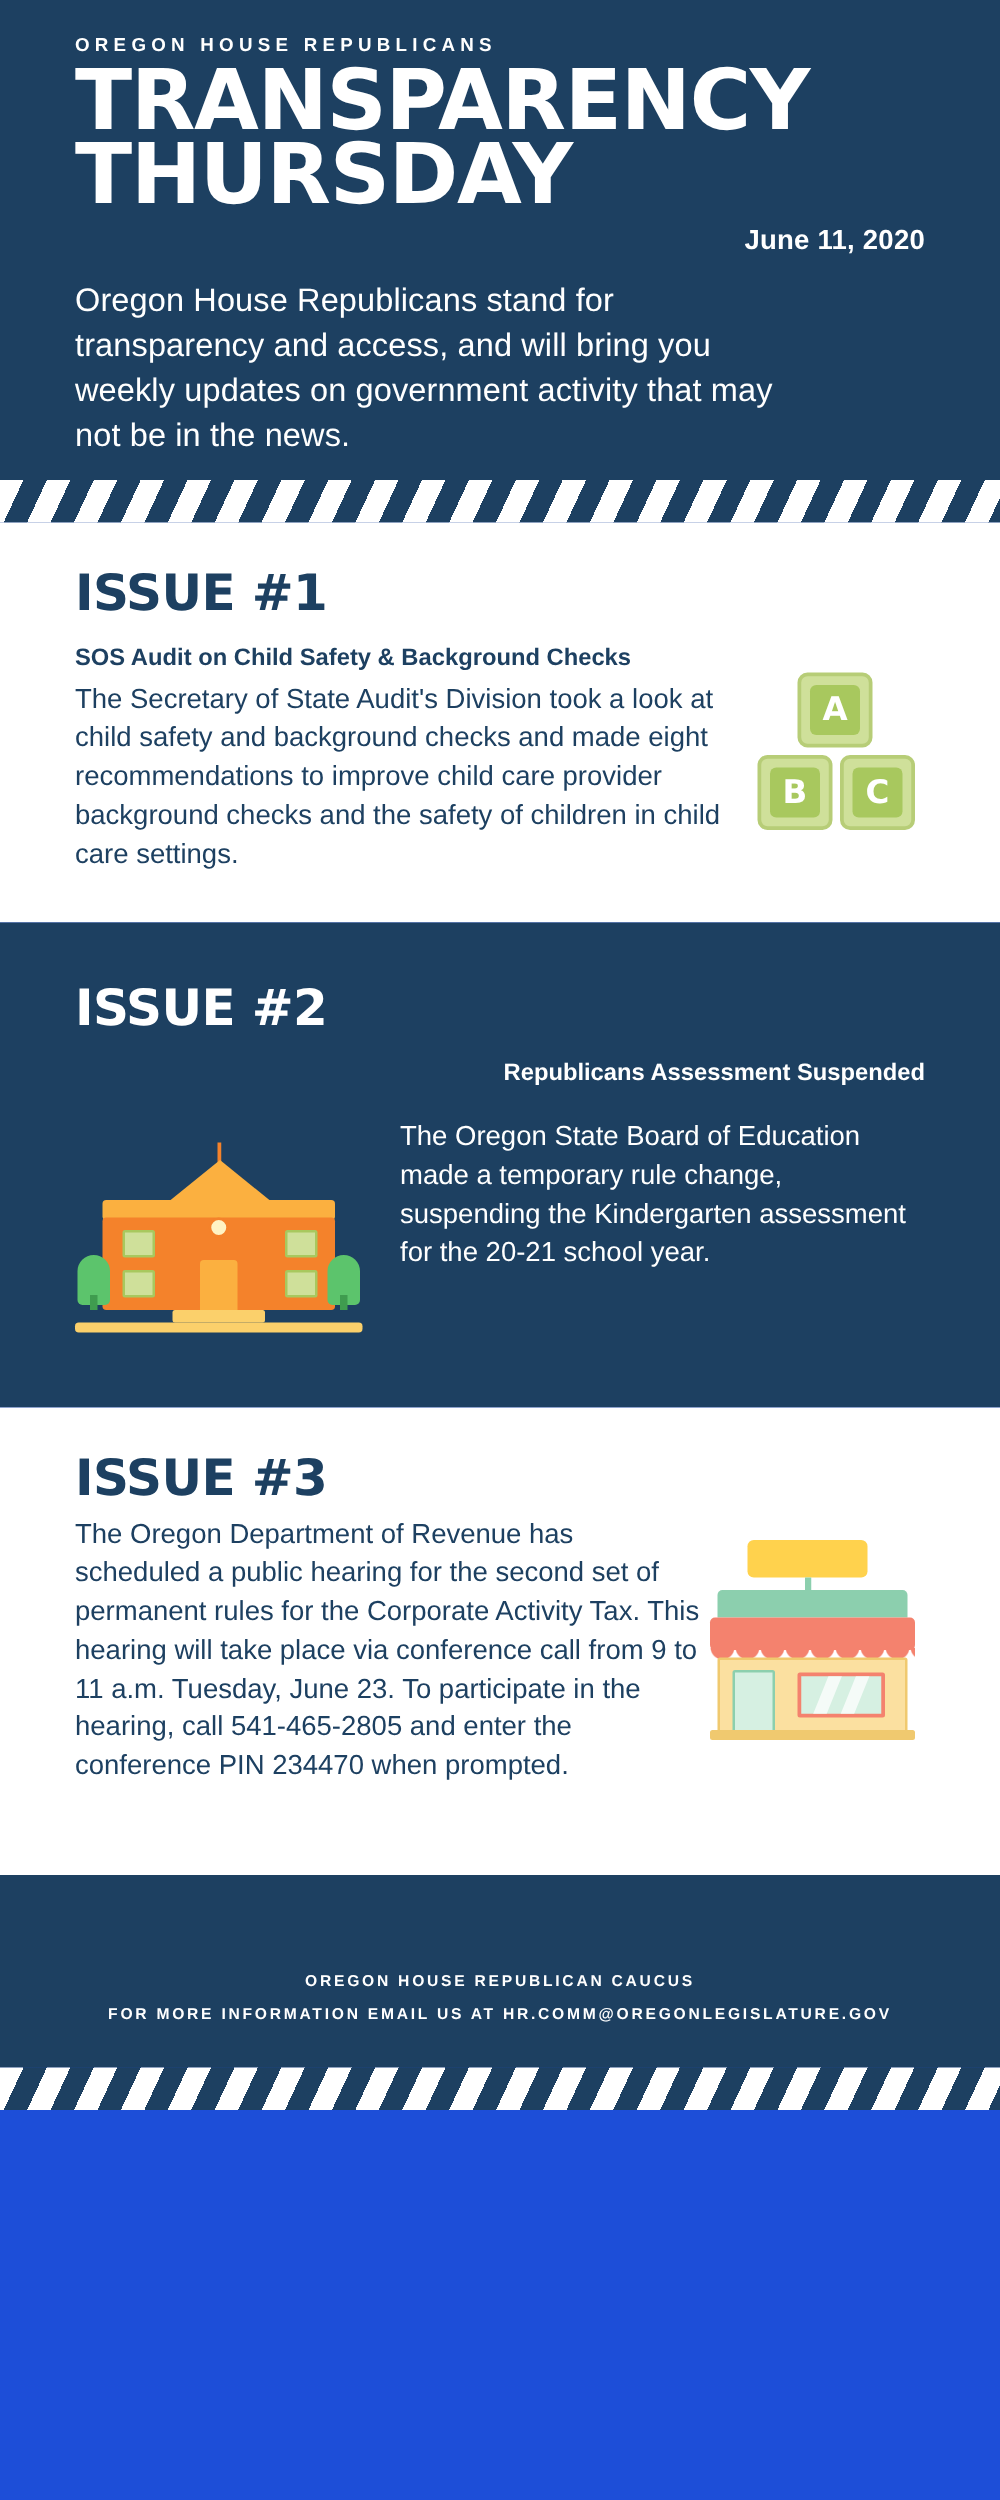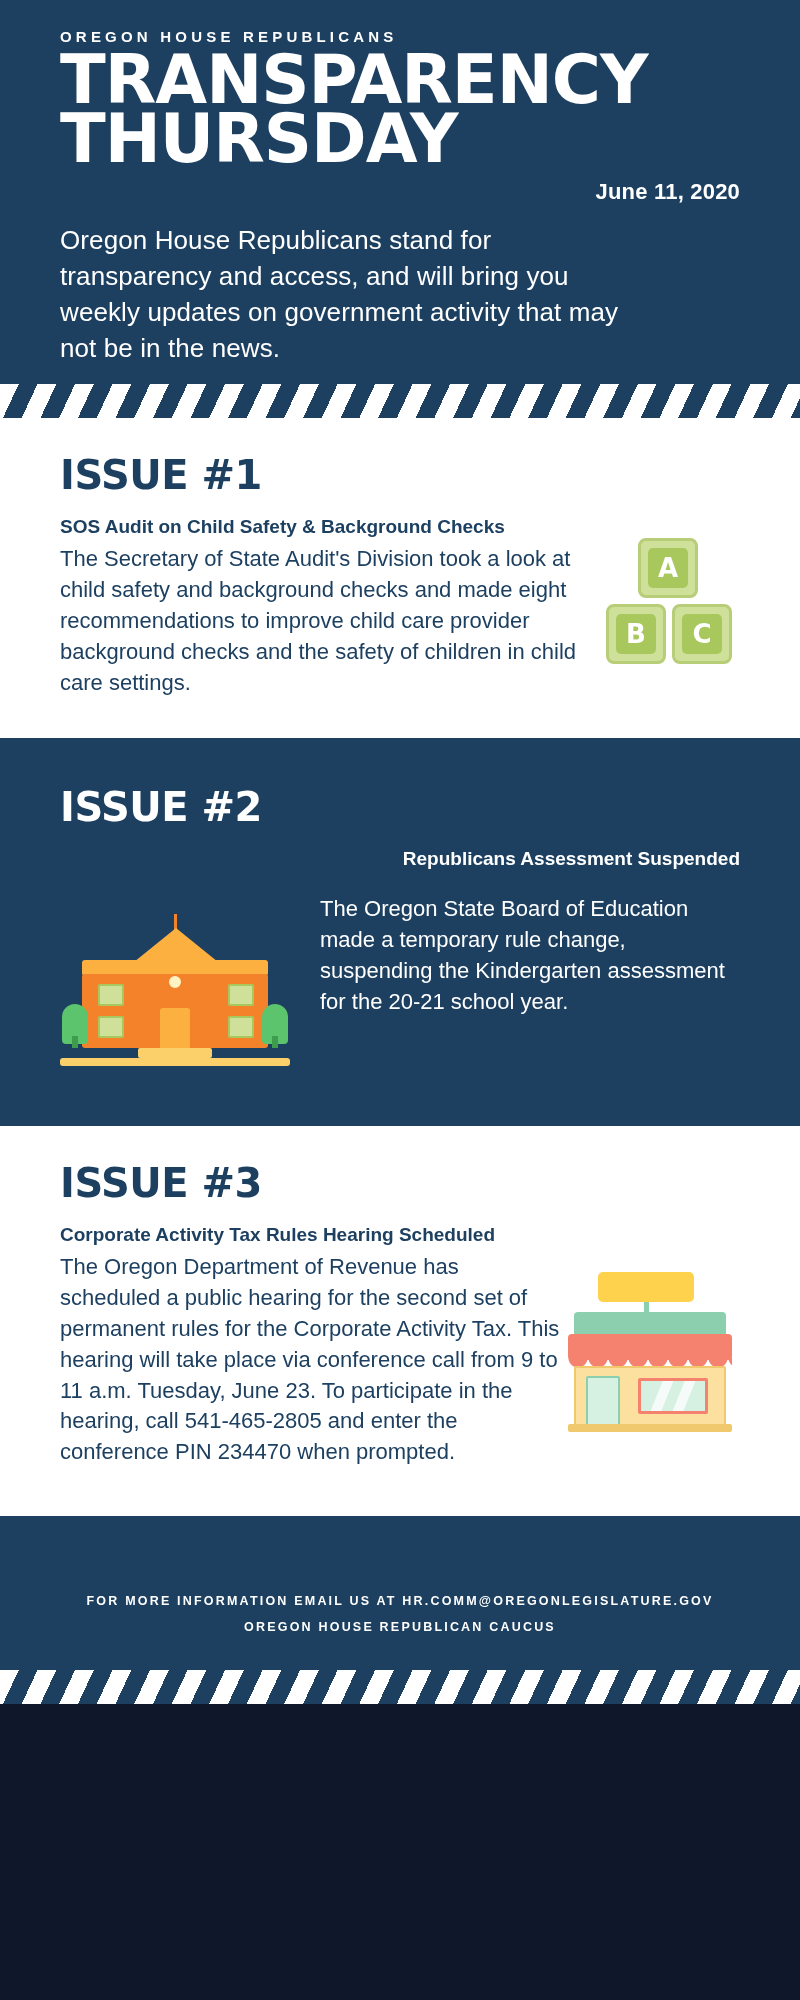--- a/index.html
+++ b/index.html
@@ -5,21 +5,21 @@
   * { box-sizing: border-box; margin: 0; padding: 0; }
   html, body {
     width: 800px;
     background: #ffffff;
     font-family: "Liberation Sans", sans-serif;
   }
   .page {
     position: relative;
     width: 800px;
     min-height: 2000px;
-    background: #0f172a;
+    background: #1d4ed8;
     overflow: hidden;
   }
 
   
   .header {
     background: #1d4061;
     padding: 28px 60px 18px 60px;
   }
   .eyebrow {
     color: #ffffff;
@@ -313,23 +313,22 @@
           <div class="trunk k2"></div>
           <div class="ground"></div>
         </div>
       </div>
       <div class="col-text text-w-2" style="margin-left:30px;">
         <div class="issue-body" style="margin-top:16px;">The Oregon State Board of Education made a temporary rule change, suspending the Kindergarten assessment for the 20-21 school year.</div>
       </div>
     </div>
   </div>
 
-  <div class="section light" style="padding-bottom:48px;">
+  <div class="section light" style="padding-bottom:72px;">
     <div class="issue-label">ISSUE #3</div>
-    <div class="issue-sub">Corporate Activity Tax Rules Hearing Scheduled</div>
     <div class="row">
       <div class="col-text text-w-3">
         <div class="issue-body">The Oregon Department of Revenue has scheduled a public hearing for the second set of permanent rules for the Corporate Activity Tax. This hearing will take place via conference call from 9 to 11 a.m. Tuesday, June 23. To participate in the hearing, call 541-465-2805 and enter the conference PIN 234470 when prompted.</div>
       </div>
       <div class="col-art">
         <div class="shop">
           <div class="sign"></div>
           <div class="signpost"></div>
           <div class="top"></div>
           <div class="awning"></div>
@@ -340,18 +339,18 @@
             <div class="glint g1"></div>
             <div class="glint g2"></div>
           </div>
           <div class="base"></div>
         </div>
       </div>
     </div>
   </div>
 
   <div class="footer">
+    <div class="footer-line">OREGON HOUSE REPUBLICAN CAUCUS</div>
     <div class="footer-line">FOR MORE INFORMATION EMAIL US AT HR.COMM@OREGONLEGISLATURE.GOV</div>
-    <div class="footer-line">OREGON HOUSE REPUBLICAN CAUCUS</div>
   </div>
   <div class="stripes"></div>
 
 </div>
 
 </body></html>

